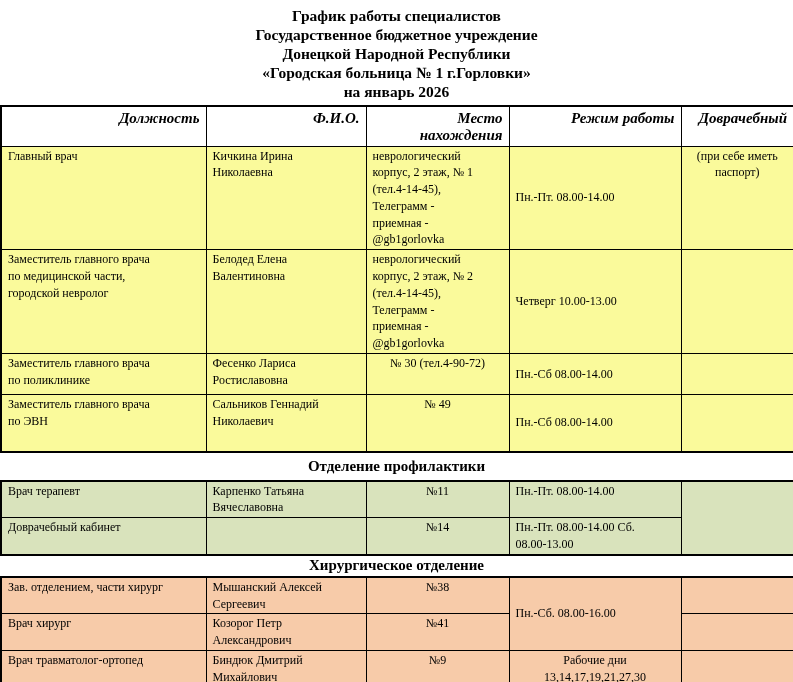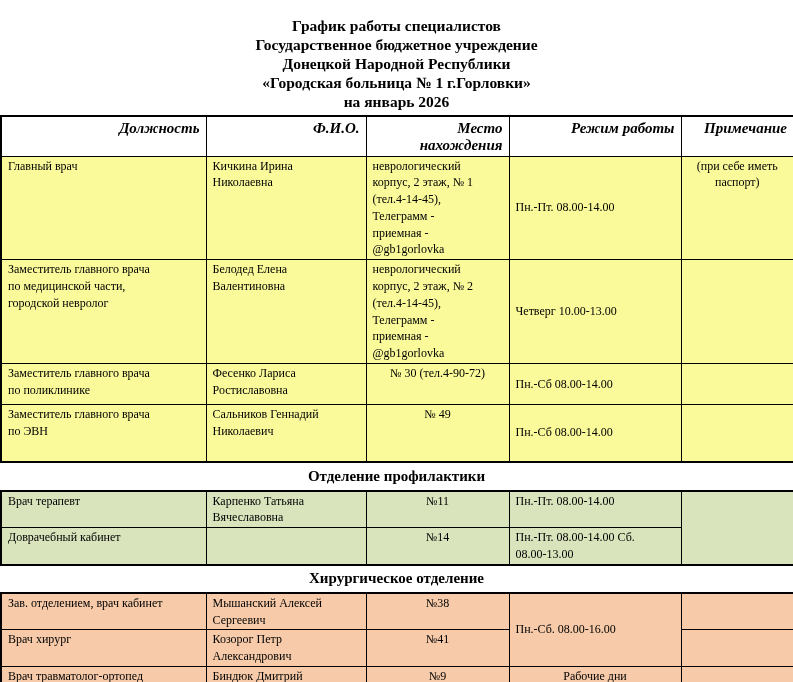--- a/index.html
+++ b/index.html
@@ -2,21 +2,21 @@
 <html><head>
 <meta charset="utf-8">
 <style>
   html,body{margin:0;padding:0;background:#fff;}
   body{
     width:793px;height:682px;
     font-family:"Liberation Serif","DejaVu Serif",serif;
     color:#000;overflow:hidden;
   }
   .doc-title{
-    height:99px;padding-top:16px;
+    height:99px;padding-top:6px;
     text-align:center;font-weight:bold;
     font-size:15.5px;line-height:19px;
     white-space:pre-line;
     border-radius:25px;
   }
   table{
     border-collapse:collapse;table-layout:fixed;
     width:793px;
   }
   td,th{
@@ -36,21 +36,21 @@
   .admin td{background:#FAFA9B;}
   .prevention td{background:#D9E3BC;}
   .surgery td{background:#F7CBA9;}
   .ac{text-align:center;}
   .vm{vertical-align:middle;}
   .band{
     display:flex;align-items:center;justify-content:center;
     font-weight:bold;font-size:15px;background:#fff;
   }
   .band1{height:27px;}
-  .band2{height:26px;}
+  .band2{height:20px;}
   .hdr-row{height:40px;}
   .r1{height:101px;} .r2{height:102px;} .r3{height:41px;} .r4{height:57px;}
   .g1{height:34px;padding-left:20px;}  .g2{height:36px;}
   .s1{height:36px;}  .s2{height:35px;}  .s3{height:50px;}
 </style>
 </head>
 <body>
 
 <div class="doc-title">График работы специалистов
 Государственное бюджетное учреждение
@@ -66,21 +66,21 @@
       <col style="width:172px">
       <col style="width:113px">
   </colgroup>
   <tbody>
       <tr class="hdr-row">
     <th>Должность</th>
     <th>Ф.И.О.</th>
     <th>Место
 нахождения</th>
     <th>Режим работы</th>
-    <th>Примечание</th>
+    <th>Доврачебный</th>
   </tr>
   <tr class="r1">
     <td>Главный врач</td>
     <td>Кичкина Ирина
 Николаевна</td>
     <td>неврологический
 корпус, 2 этаж, № 1
 (тел.4-14-45),
 Телеграмм -
 приемная -
@@ -159,21 +159,21 @@
 <table class="surgery last">
   <colgroup>
     <col style="width:205px">
       <col style="width:160px">
       <col style="width:143px">
       <col style="width:172px">
       <col style="width:113px">
   </colgroup>
   <tbody>
       <tr class="s1">
-    <td>Зав. отделением, врач кабинет</td>
+    <td>Зав. отделением, части хирург</td>
     <td>Мышанский Алексей
 Сергеевич</td>
     <td class="ac">№38</td>
     <td rowspan="2" class="vm">Пн.-Сб. 08.00-16.00</td>
     <td></td>
   </tr>
   <tr class="s2">
     <td>Врач хирург</td>
     <td>Козорог Петр
 Александрович</td>

